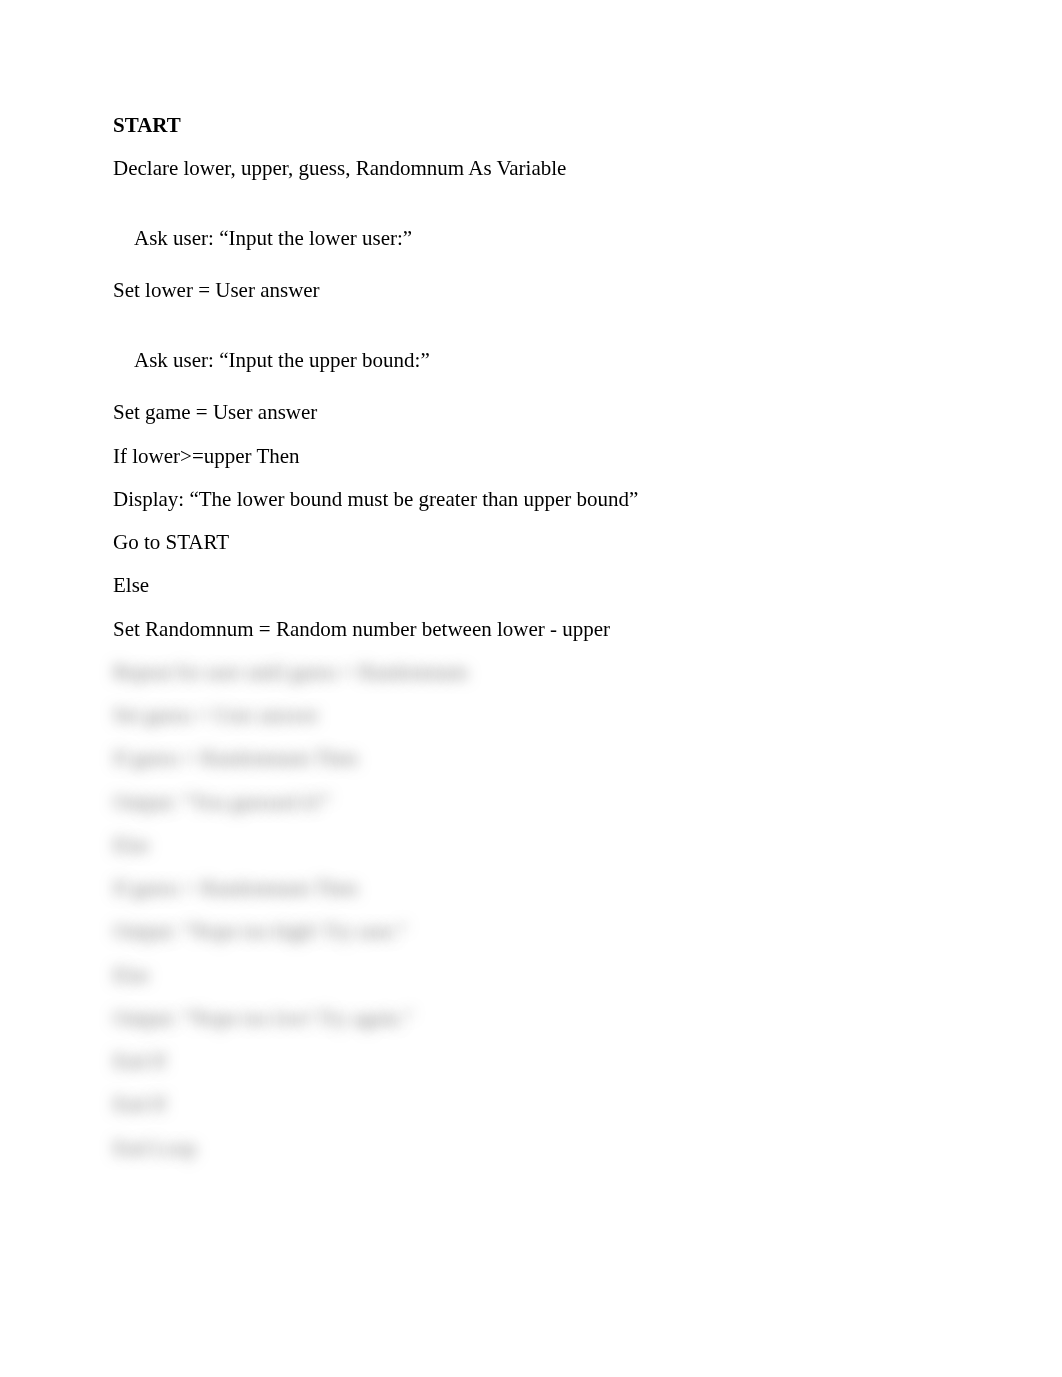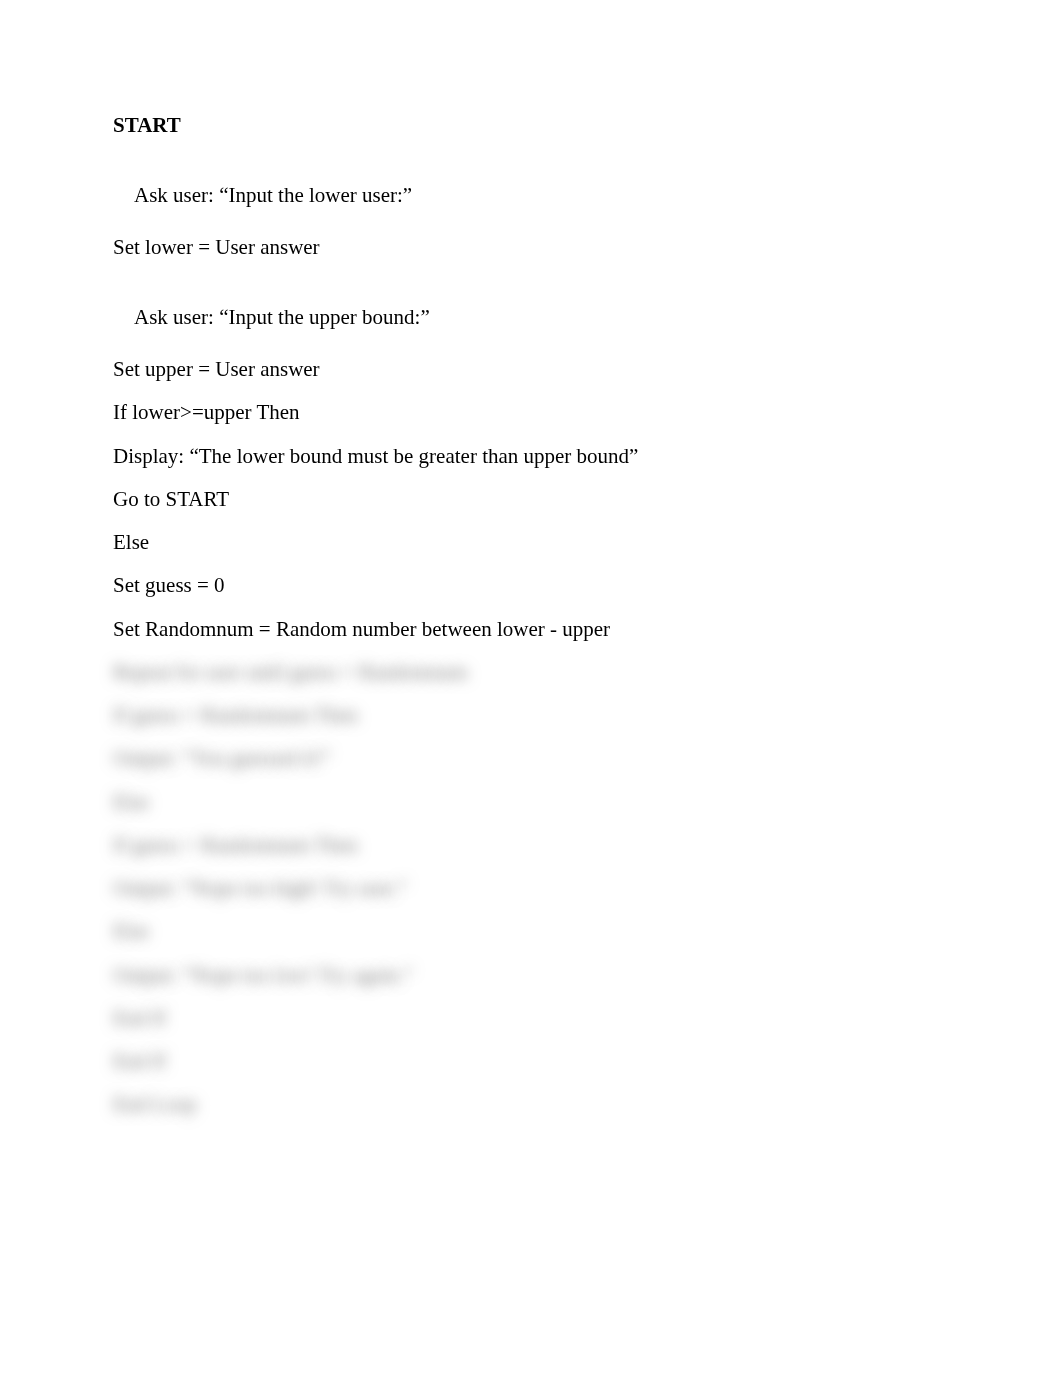--- a/index.html
+++ b/index.html
@@ -39,44 +39,45 @@
     }
   </style>
 </head>
 <body>
 
 <div class="page">
 
   <p class="line strong">START</p>
 
 
+  <p class="line block-gap">Declare lower, upper, guess, Randomnum As Variable</p>
 
   <p class="line block-gap tight-bottom">
     <span>Ask user: “Input the </span><span>lower user</span><span>:”</span>
   </p>
   <p class="line">Set lower = User answer</p>
 
   <p class="line block-gap tight-bottom">
     <span>Ask user: “Input the </span><span>upper bound</span><span>:”</span>
   </p>
-  <p class="line">Set upper = User answer</p>
+  <p class="line">Set game = User answer</p>
 
   <p class="line block-gap">If lower&gt;=upper Then</p>
 
   <p class="line block-gap">Display: “The lower bound must be greater than upper bound”</p>
 
   <p class="line block-gap">Go to START</p>
 
   <p class="line block-gap">Else</p>
 
-  <p class="line block-gap">Set guess = 0</p>
 
   <p class="line block-gap">Set Randomnum = Random number between lower - upper</p>
 
   <p class="line block-gap blurred">Repeat for user until guess = Randomnum</p>
+  <p class="line block-gap blurred">Set guess = User answer</p>
   <p class="line block-gap blurred">If guess = Randomnum Then</p>
   <p class="line block-gap blurred">Output: “You guessed it!”</p>
   <p class="line block-gap blurred">Else</p>
   <p class="line block-gap blurred">If guess &gt; Randomnum Then</p>
   <p class="line block-gap blurred">Output: “Nope too high! Try user.”</p>
   <p class="line block-gap blurred">Else</p>
   <p class="line block-gap blurred">Output: “Nope too low! Try again.”</p>
   <p class="line block-gap blurred">End If</p>
   <p class="line block-gap blurred">End If</p>
   <p class="line block-gap blurred">End Loop</p>

